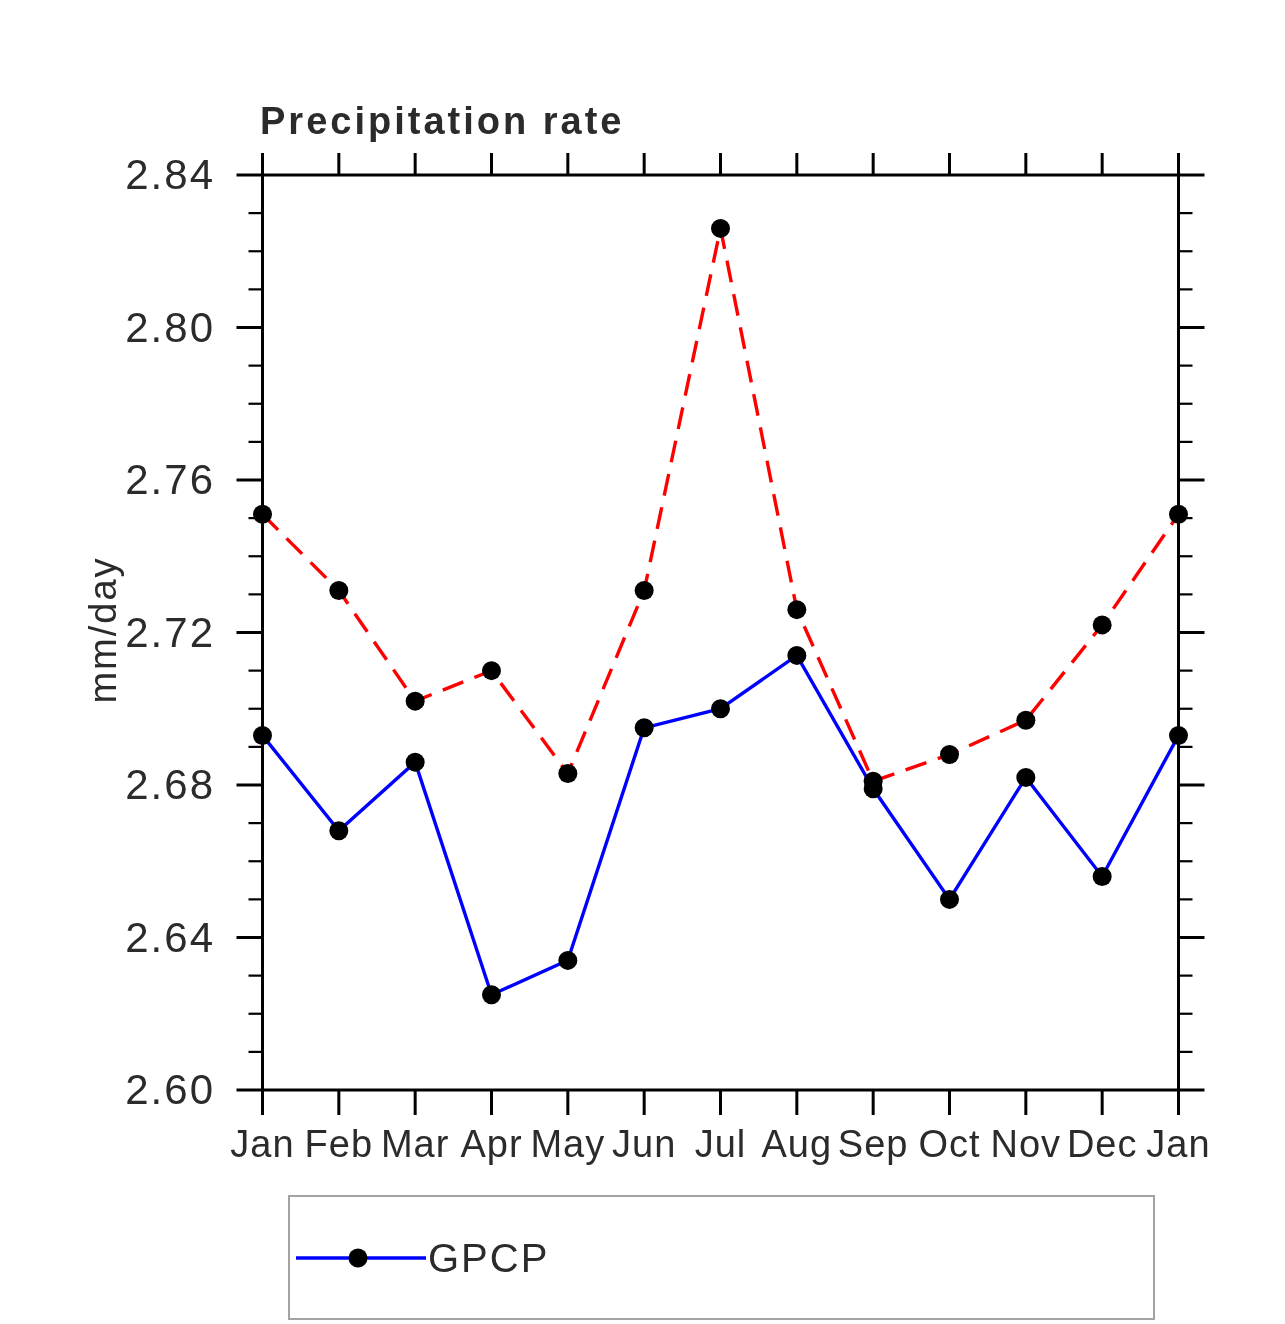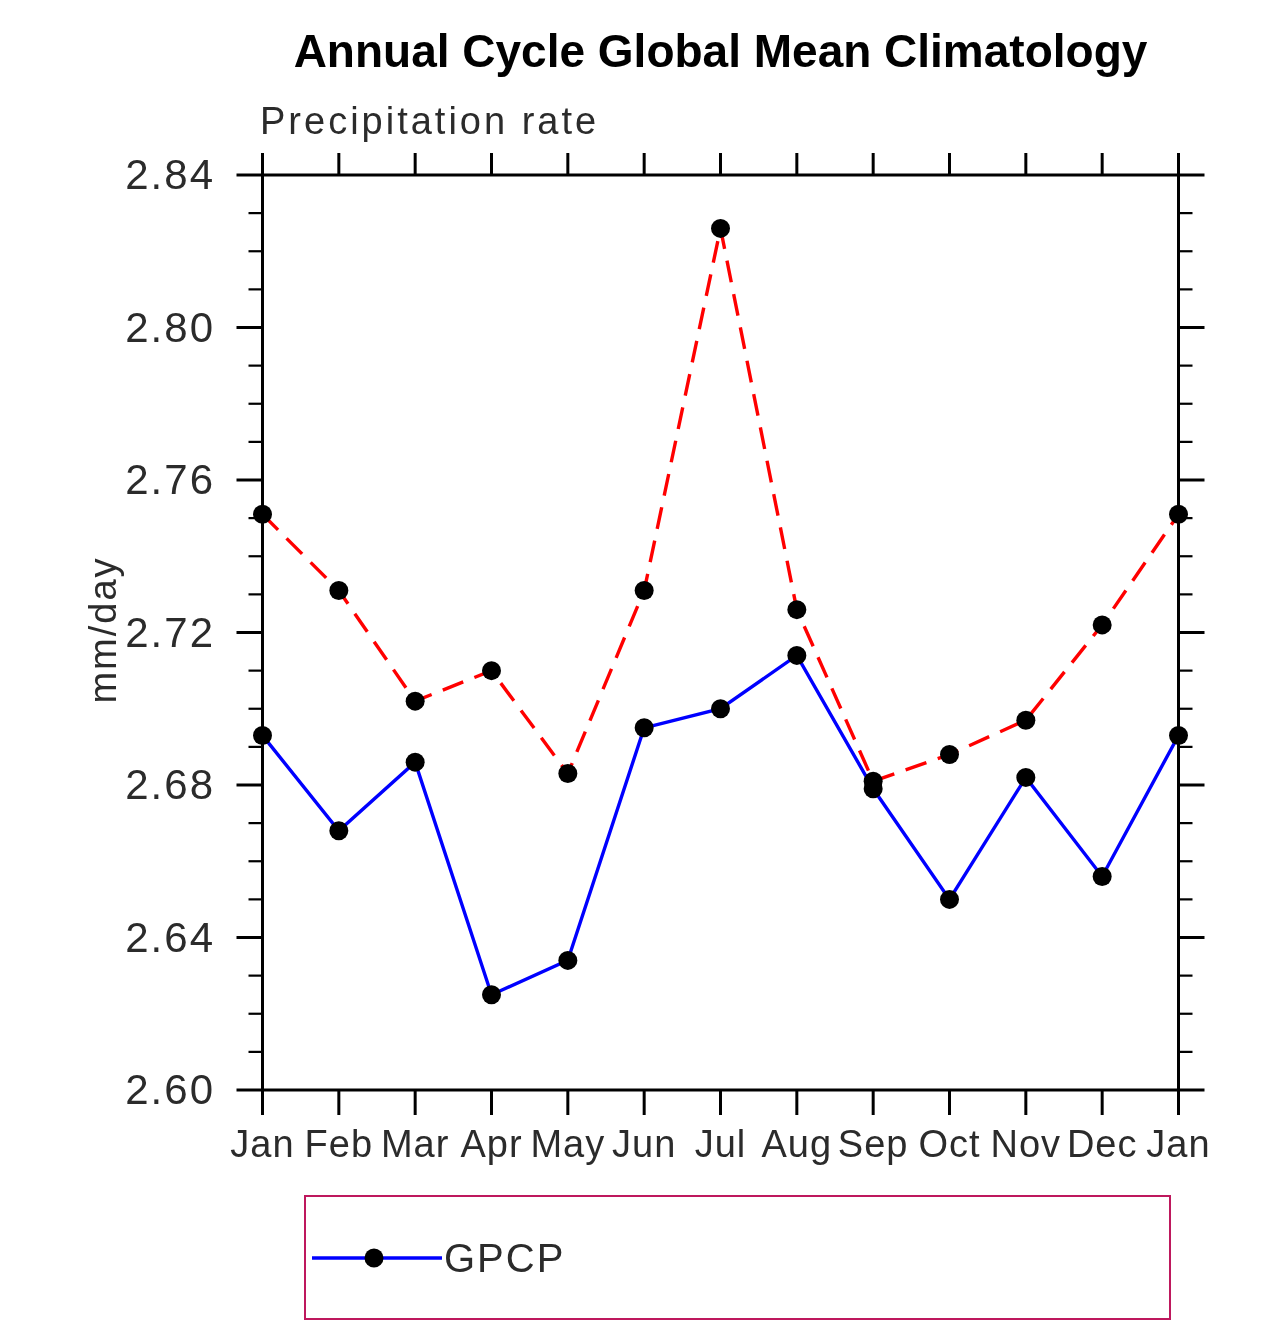--- a/index.html
+++ b/index.html
@@ -13,59 +13,58 @@
   .title{
     position:absolute;
     left:232px;top:24px;width:977px;
     text-align:center;
     font-size:46px;font-weight:bold;color:#000000;
     letter-spacing:0px;
   }
   .subtitle{
     position:absolute;
     left:260px;top:100px;
-    font-size:38px;font-weight:400;color:#2b2b2b;
+    font-size:38px;font-weight:700;color:#2b2b2b;
     letter-spacing:3px;
   }
   .ylabel{
     position:absolute;
     left:103px;top:630px;
     transform:translate(-50%,-50%) rotate(-90deg);
     font-size:38px;font-weight:300;color:#2b2b2b;
     letter-spacing:2px;
     white-space:nowrap;
   }
   #chart-svg{position:absolute;left:0;top:0;}
   .legend{
     position:absolute;
-    left:304px;top:1195px;
+    left:288px;top:1195px;
     width:867px;height:125px;
     box-sizing:border-box;
-    border:2px solid #be185d;
+    border:2px solid #a3a3a3;
     background:#ffffff;
     display:flex;flex-direction:column;justify-content:space-evenly;
   }
   .legend-row{
     display:flex;align-items:center;
     padding-left:4px;
     height:44px;
   }
   .swatch{display:inline-block;width:134px;height:36px;}
   .legend-label{
     font-size:40px;font-weight:300;color:#2b2b2b;
     letter-spacing:2px;white-space:nowrap;
     line-height:36px;
   }
   text{font-family:"Liberation Sans", sans-serif;}
 </style>
 </head>
 <body>
 
 <div id="app">
-  <div class="title">Annual Cycle Global Mean Climatology</div>
   <div class="subtitle">Precipitation rate</div>
   <div class="ylabel">mm/day</div>
 
   <svg id="chart-svg" width="1285" height="1324" viewBox="0 0 1285 1324">
       <line x1="236.5" y1="1090" x2="262.5" y2="1090" stroke="#000000" stroke-width="3"></line>
       <line x1="1178.5" y1="1090" x2="1204.5" y2="1090" stroke="#000000" stroke-width="3"></line>
       <text x="215" y="1104" text-anchor="end" font-size="42" fill="#2b2b2b" font-weight="300" letter-spacing="2">2.60</text>
       <line x1="248.5" y1="1051.8750000000007" x2="262.5" y2="1051.8750000000007" stroke="#000000" stroke-width="2.2"></line>
       <line x1="1178.5" y1="1051.8750000000007" x2="1192.5" y2="1051.8750000000007" stroke="#000000" stroke-width="2.2"></line>
       <line x1="248.5" y1="1013.7499999999999" x2="262.5" y2="1013.7499999999999" stroke="#000000" stroke-width="2.2"></line>

